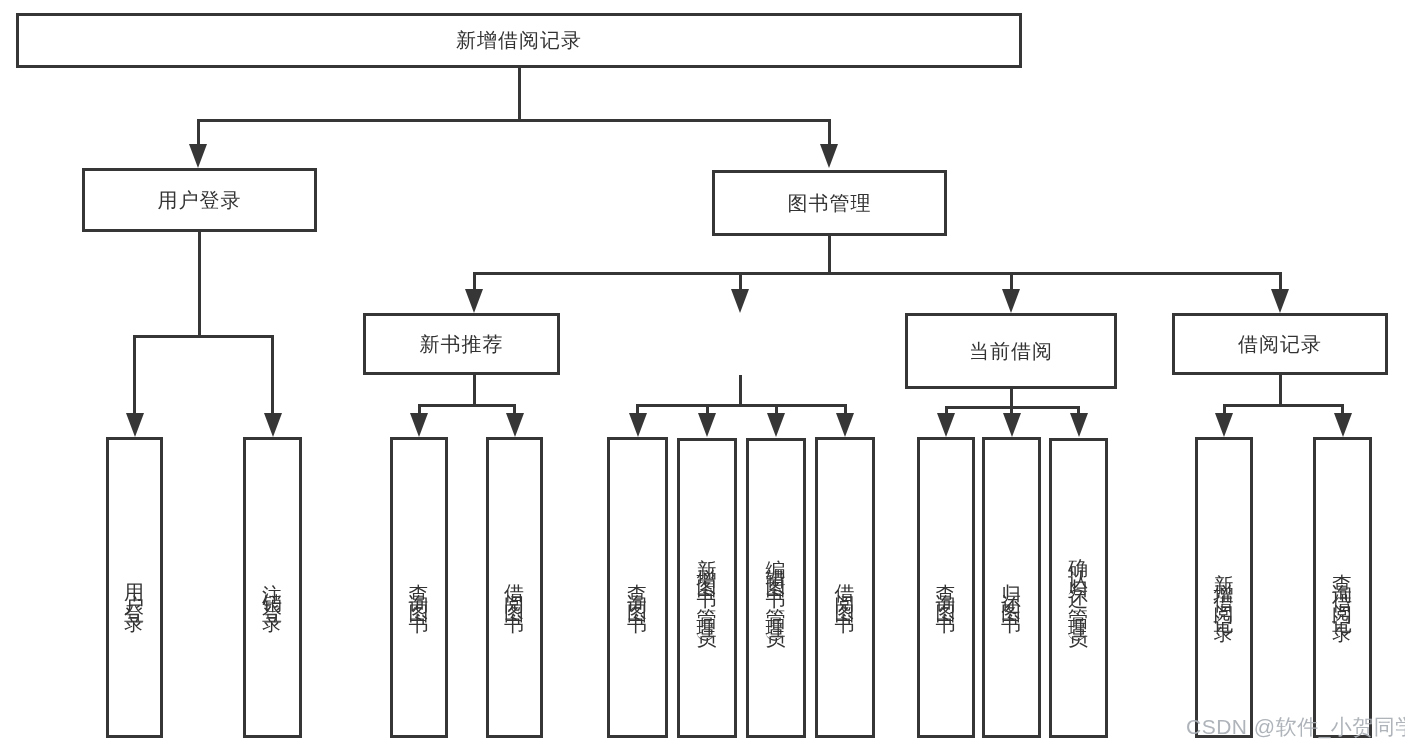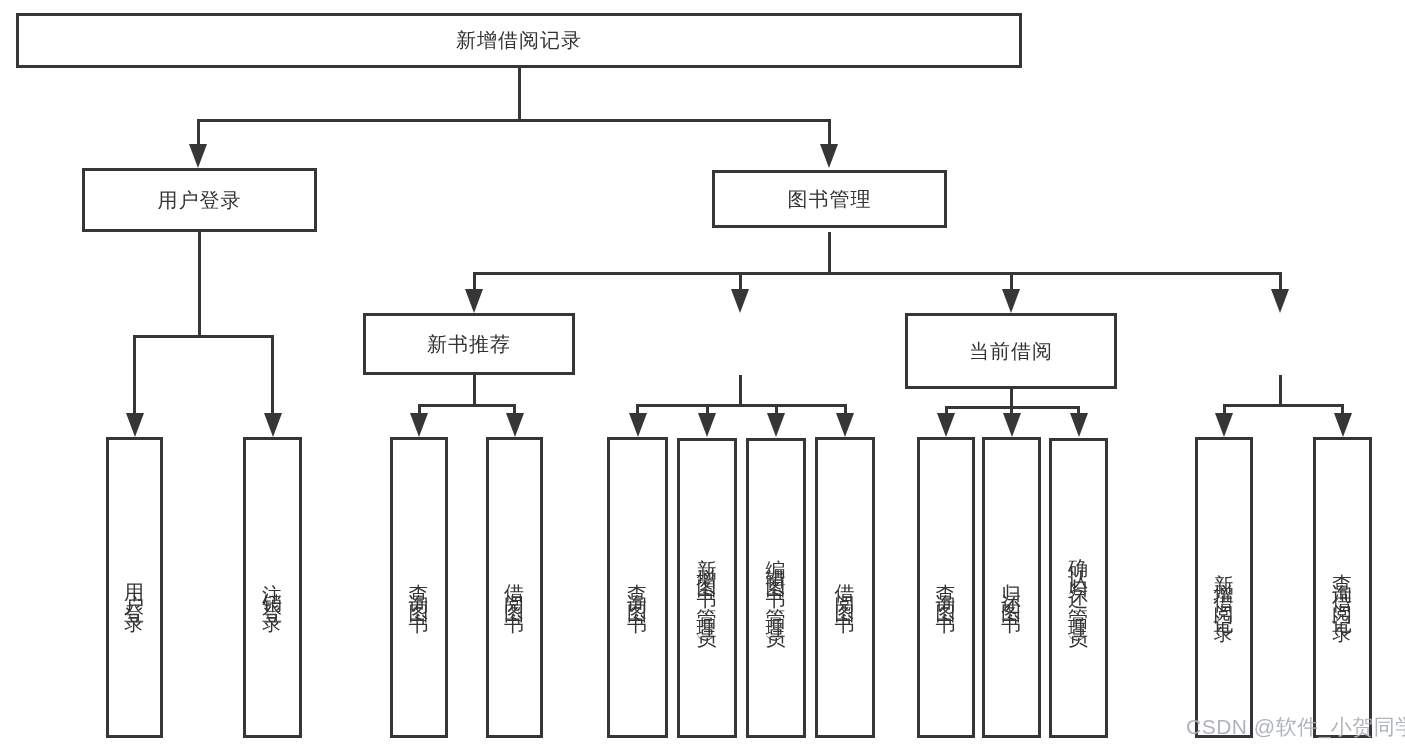--- a/index.html
+++ b/index.html
@@ -64,42 +64,43 @@
   <div class="node" style="left:16px; top:13px; width:1006px; height:55px;">新增借阅记录</div>
 
   <div class="line" style="left:518px; top:68px; width:3px; height:52px;"></div>
   <div class="line" style="left:197px; top:119px; width:634px; height:3px;"></div>
   <div class="line" style="left:197px; top:119px; width:3px; height:27px;"></div>
   <div class="arrow" style="left:189px; top:144px;"></div>
   <div class="line" style="left:828px; top:119px; width:3px; height:27px;"></div>
   <div class="arrow" style="left:820px; top:144px;"></div>
 
   <div class="node" style="left:82px; top:168px; width:235px; height:64px;">用户登录</div>
-  <div class="node" style="left:712px; top:170px; width:235px; height:58px;">图书管理</div>
+  <div class="node" style="left:712px; top:170px; width:235px; height:66px;">图书管理</div>
 
   <div class="line" style="left:198px; top:232px; width:3px; height:105px;"></div>
   <div class="line" style="left:133px; top:335px; width:141px; height:3px;"></div>
   <div class="line" style="left:133px; top:335px; width:3px; height:79px;"></div>
   <div class="arrow" style="left:126px; top:413px;"></div>
   <div class="line" style="left:271px; top:335px; width:3px; height:79px;"></div>
   <div class="arrow" style="left:264px; top:413px;"></div>
 
   <div class="line" style="left:828px; top:232px; width:3px; height:41px;"></div>
   <div class="line" style="left:473px; top:272px; width:808px; height:3px;"></div>
   <div class="line" style="left:473px; top:272px; width:3px; height:19px;"></div>
   <div class="arrow" style="left:465px; top:289px;"></div>
   <div class="line" style="left:739px; top:272px; width:3px; height:19px;"></div>
   <div class="arrow" style="left:731px; top:289px;"></div>
   <div class="line" style="left:1010px; top:272px; width:3px; height:19px;"></div>
   <div class="arrow" style="left:1002px; top:289px;"></div>
   <div class="line" style="left:1279px; top:272px; width:3px; height:19px;"></div>
   <div class="arrow" style="left:1271px; top:289px;"></div>
 
-  <div class="node" style="left:363px; top:313px; width:212px; height:62px;text-align:right;">新书推荐</div>
+  <div class="node" style="left:363px; top:313px; width:197px; height:62px;text-align:right;">新书推荐</div>
   <div class="node" style="left:905px; top:313px; width:212px; height:76px;">当前借阅</div>
+  <div class="node" style="left:1172px; top:313px; width:216px; height:62px;">借阅记录</div>
 
   <div class="line" style="left:473px; top:375px; width:3px; height:31px;"></div>
   <div class="line" style="left:418px; top:404px; width:98px; height:3px;"></div>
   <div class="line" style="left:418px; top:404px; width:3px; height:11px;"></div>
   <div class="arrow" style="left:410px; top:413px;"></div>
   <div class="line" style="left:513px; top:404px; width:3px; height:11px;"></div>
   <div class="arrow" style="left:506px; top:413px;"></div>
 
   <div class="line" style="left:739px; top:375px; width:3px; height:31px;"></div>
   <div class="line" style="left:636px; top:404px; width:210px; height:3px;"></div>

